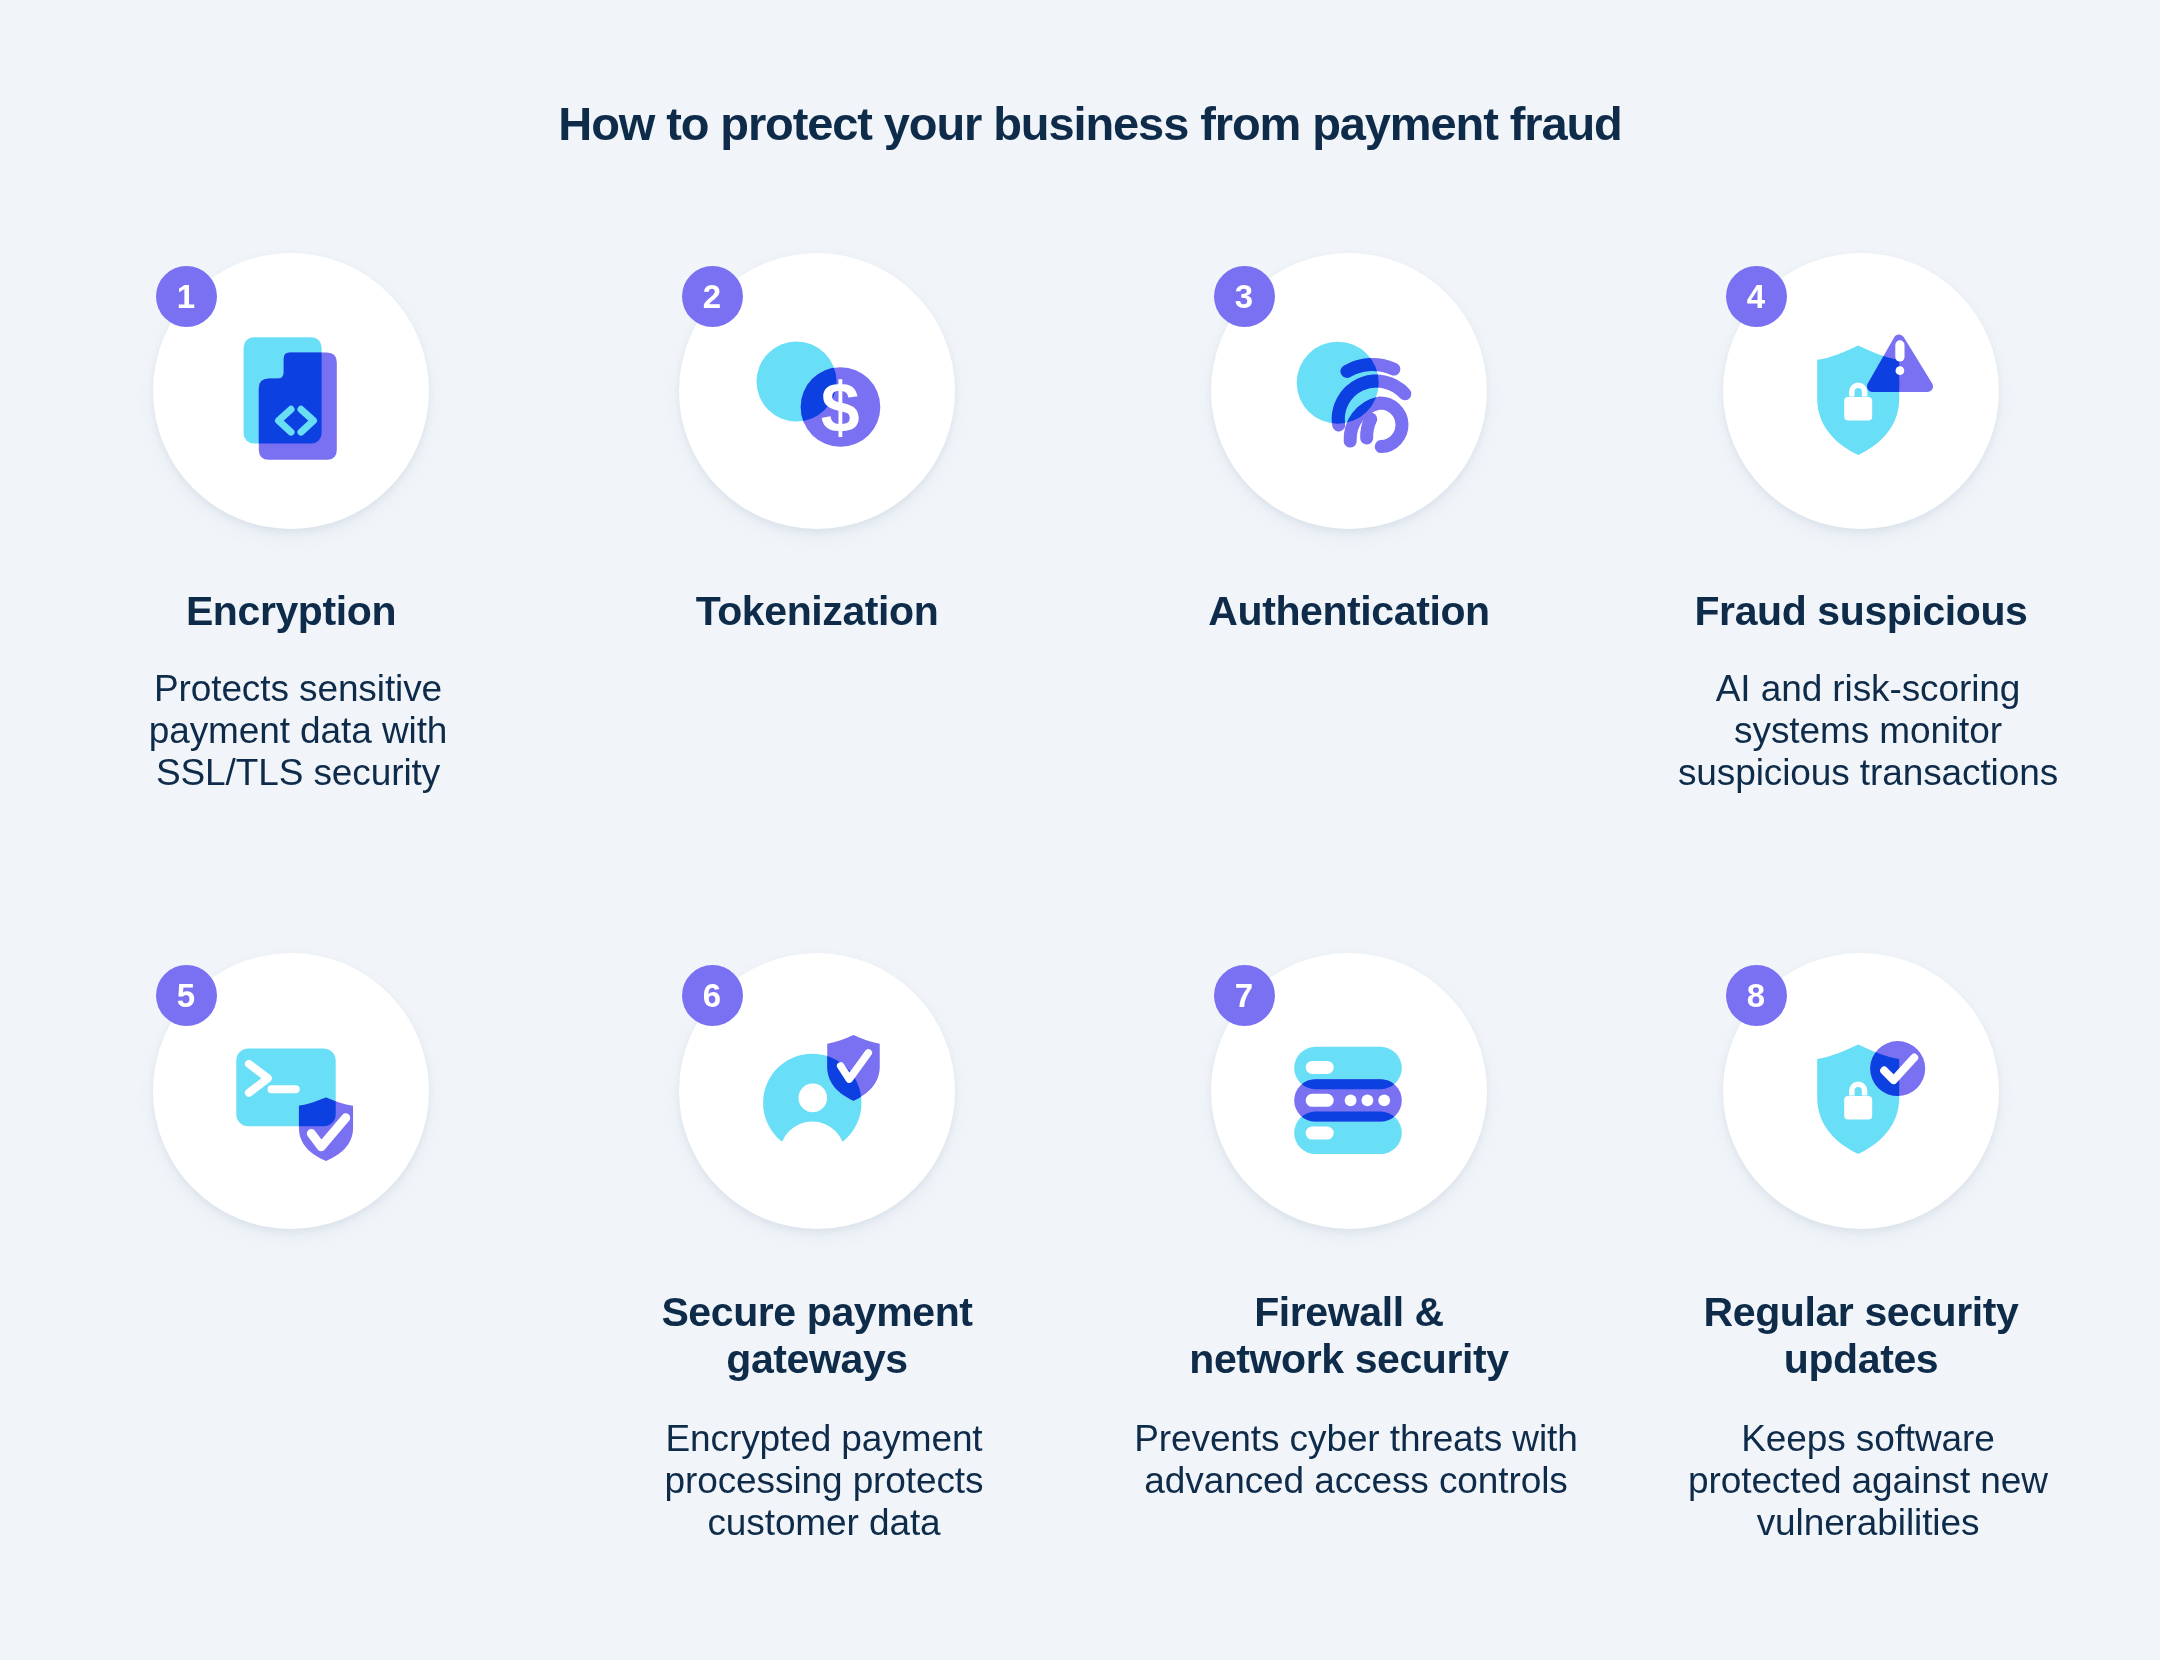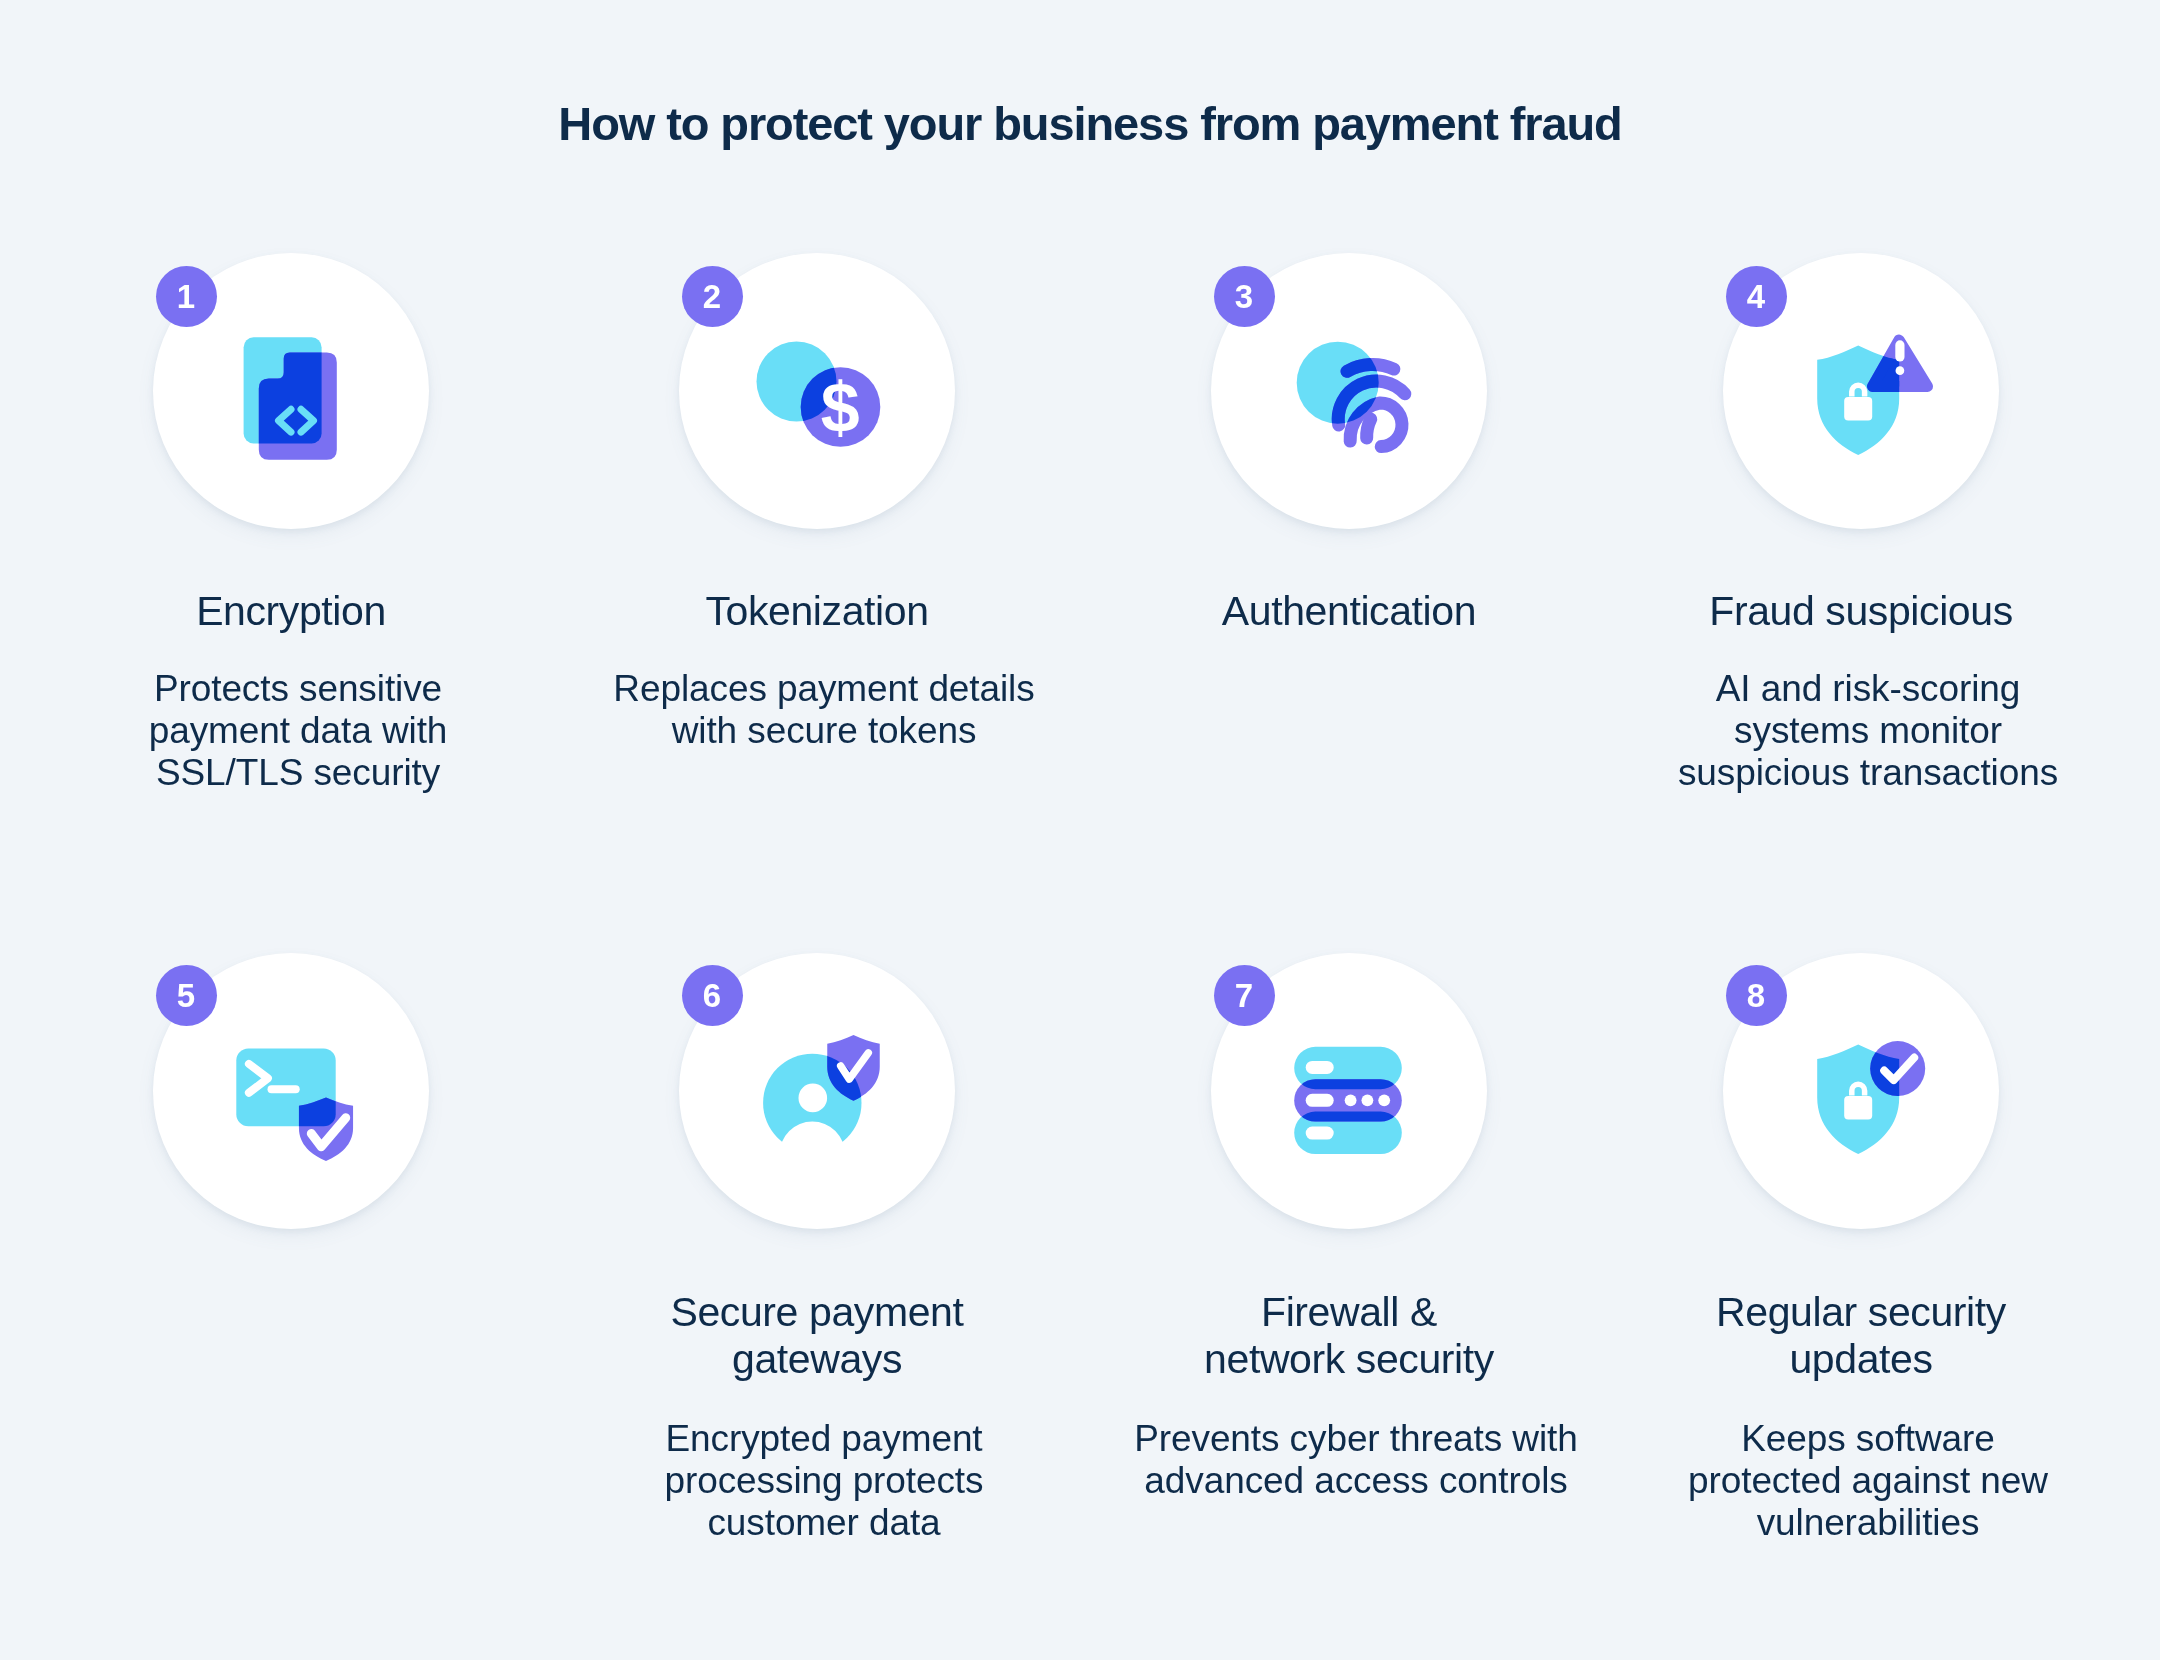--- a/index.html
+++ b/index.html
@@ -6,21 +6,21 @@
   body{width:2160px;height:1660px;background:#f1f5f9;font-family:"Liberation Sans",sans-serif;overflow:hidden;}
   .stage{position:absolute;top:0;left:0;width:2160px;height:1660px;}
   h1{position:absolute;left:0;top:97px;width:2160px;margin:0;text-align:center;
      font-size:47px;line-height:54px;font-weight:bold;letter-spacing:-1.1px;color:#0e2b4a;padding-left:10px;}
   .circle{position:absolute;width:276px;height:276px;border-radius:50%;background:#fff;
      box-shadow:0 3px 6px rgba(100,125,160,.10),0 8px 18px rgba(100,125,160,.07);}
   .badge{position:absolute;width:61px;height:61px;border-radius:50%;background:#7a70f2;
      color:#fff;font-size:33px;font-weight:bold;text-align:center;line-height:61px;}
   .icon{position:absolute;width:276px;height:276px;}
   .title{position:absolute;width:520px;margin:0;text-align:center;color:#0e2b4a;
-     font-size:41px;line-height:47px;font-weight:normal;letter-spacing:-0.4px;}
+     font-size:41px;line-height:47px;font-weight:bold;letter-spacing:-0.4px;}
   .body{position:absolute;width:520px;margin:7px;text-align:center;color:#0e2b4a;
      font-size:37px;line-height:42px;letter-spacing:-0.1px;}
 </style>
 </head>
 <body>
 <div class="stage">
 <h1>How to protect your business from payment fraud</h1>
 <div class="circle" style="left:153px;top:253.39999999999998px"></div>
     <svg class="icon" style="left:153px;top:253.39999999999998px" viewBox="-138 -138 276 276">
       <defs>
@@ -50,21 +50,20 @@
       </defs>
   <circle cx="-20.5" cy="-9.5" r="40" fill="#69def7"></circle>
   <circle cx="23.5" cy="16" r="39.8" fill="#7a70f2"></circle>
   <g clip-path="url(#cp1)">
         <circle cx="23.5" cy="16" r="39.8" fill="#0c40e0"></circle>
       </g>
   <text x="23.3" y="40.5" text-anchor="middle" font-size="70" font-weight="bold" fill="#fff">$</text>
     </svg>
     <div class="badge" style="left:681.5px;top:265.9px">2</div>
     <div class="title" style="left:557px;top:588.3px">Tokenization</div>
-    <div class="body" style="left:557px;top:661.2px">Replaces payment details<br>with secure tokens</div>
     <div class="circle" style="left:1211px;top:253.39999999999998px"></div>
     <svg class="icon" style="left:1211px;top:253.39999999999998px" viewBox="-138 -138 276 276">
       <defs>
         <clipPath id="cp2">
           <circle cx="-11.3" cy="-8.3" r="41"></circle>
         </clipPath>
       </defs>
   <circle cx="-11.3" cy="-8.3" r="41" fill="#69def7"></circle>
   <g transform="translate(30.2,26.1)" fill="none" stroke="#7a70f2" stroke-width="13" stroke-linecap="round">
         <path d="M -12.5,21 A 40,40 0 0 1 -8.5,2"></path>

